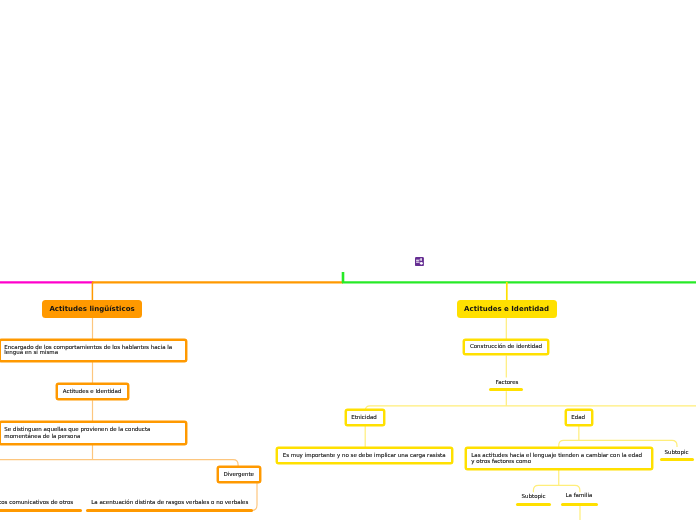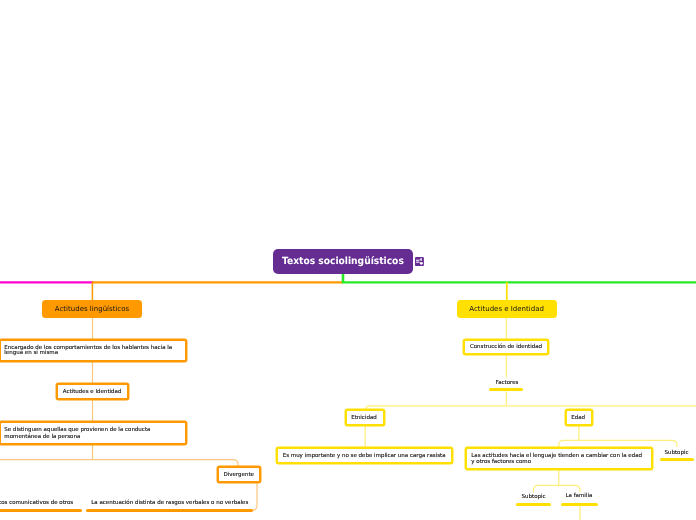--- a/index.html
+++ b/index.html
@@ -10,21 +10,21 @@
   svg#links{position:absolute;left:0;top:0;width:696px;height:520px;}
 
   .node{position:absolute;box-sizing:border-box;display:flex;align-items:center;}
 
   .root{background:#652D92;border-radius:5px;color:#fff;font-weight:bold;
         justify-content:center;}
   .root span{font-size:9.9px;white-space:nowrap;display:inline-block;
         transform:scaleX(0.925) translateZ(0);transform-origin:center;}
 
   .hdr{border-radius:3.5px;justify-content:center;}
-  .hdr span{font-weight:normal;font-size:7px;color:#141414;white-space:nowrap;
+  .hdr span{font-weight:bold;font-size:7px;color:#141414;white-space:nowrap;
         transform:translateZ(0);}
 
   .box{background:#fff;border-style:solid;border-width:2px;border-radius:2.6px;color:#3d3d3d;
        font-size:5.5px;line-height:1.35;display:block;}
   .box.o{box-shadow:0 0 0 .45px #FF9900;}
   .box.y{box-shadow:0 0 0 .45px #FFE000;}
   .box span{display:block;position:absolute;white-space:pre;
        transform:translateZ(0);text-shadow:0 0 .28px #3d3d3d;}
 
   .lbl{position:absolute;color:#3d3d3d;font-size:5.5px;white-space:nowrap;
@@ -61,23 +61,20 @@
     <path d="M 702 405.8 H 370.2 Q 365.2 405.8 365.2 410.8 V 412"></path>
     <path d="M 365.2 425.8 V 447.5"></path>
     <path d="M 578.85 426.1 V 440.3"></path>
     <path d="M 558.75 448 V 445.3 Q 558.75 440.3 563.75 440.3 H 672 Q 677 440.3 677 445.4 V 447"></path>
     <path d="M 558.75 469.7 V 485.3"></path>
     <path d="M 533.4 492.3 V 490.3 Q 533.4 485.3 538.4 485.3 H 574.9 Q 579.9 485.3 579.9 490.3 V 492.3"></path>
     <path d="M 580 506 V 524"></path>
   </g>
 </svg>
 
-<div class="node root" style="left:273.4px;top:248.8px;width:139.8px;height:25.2px;">
-  <span>Textos sociolingüísticos</span>
-</div>
 <svg class="node" style="left:415px;top:257px;width:8.9px;height:9.1px;" viewBox="0 0 89 91">
   <rect x="0" y="0" width="89" height="91" rx="12" fill="#652D92"></rect>
   <rect x="11" y="27" width="28" height="11" fill="#fff"></rect>
   <rect x="11" y="46" width="28" height="11" fill="#fff"></rect>
   <rect x="54" y="12" width="14" height="26" fill="#fff"></rect>
   <circle cx="64" cy="63" r="14" fill="#fff"></circle>
   <path d="M39 32 H48 V24 H56 M39 51 H48 V60 H54" stroke="#fff" stroke-width="4" fill="none"></path>
 </svg>
 
 <div class="node hdr" style="left:42px;top:299.6px;width:100px;height:18.4px;background:#FF9900;">

